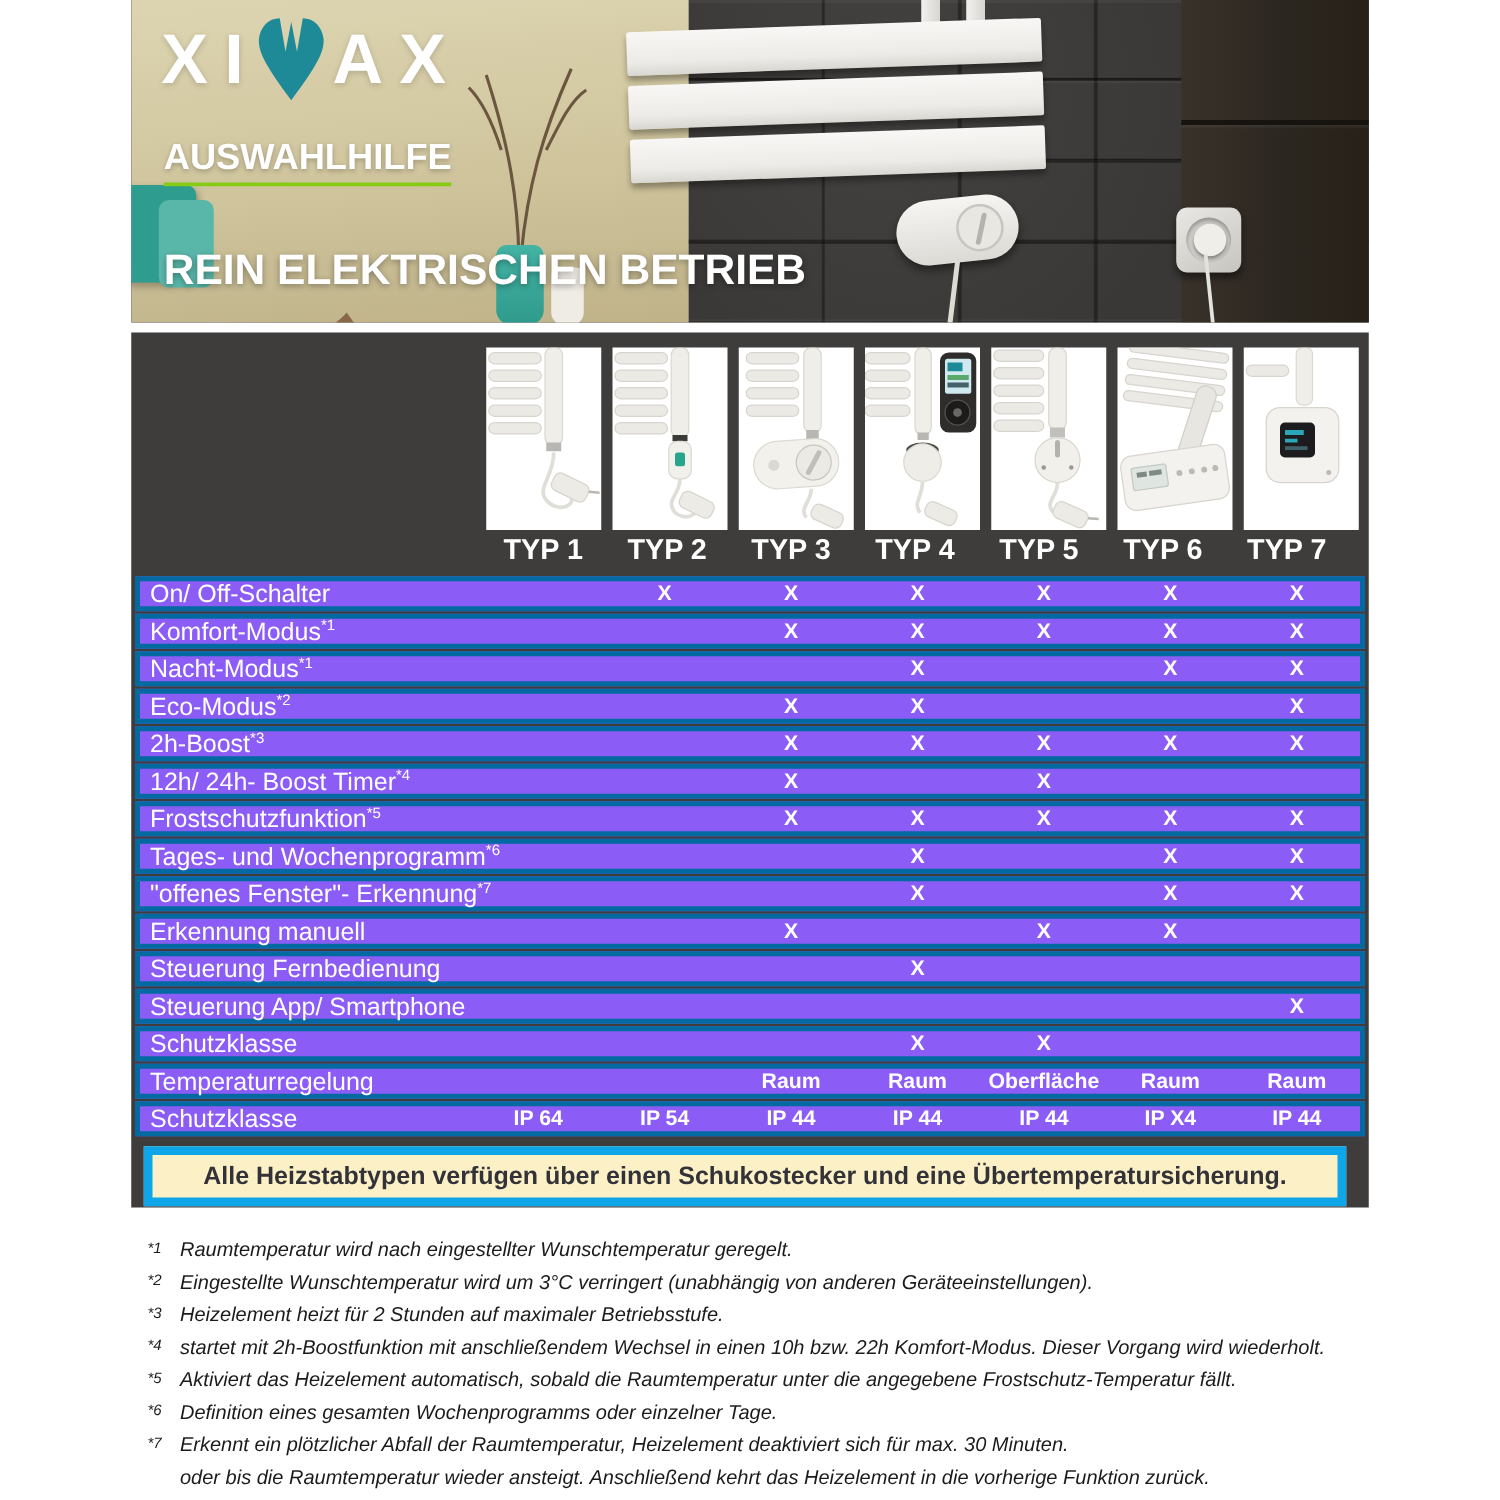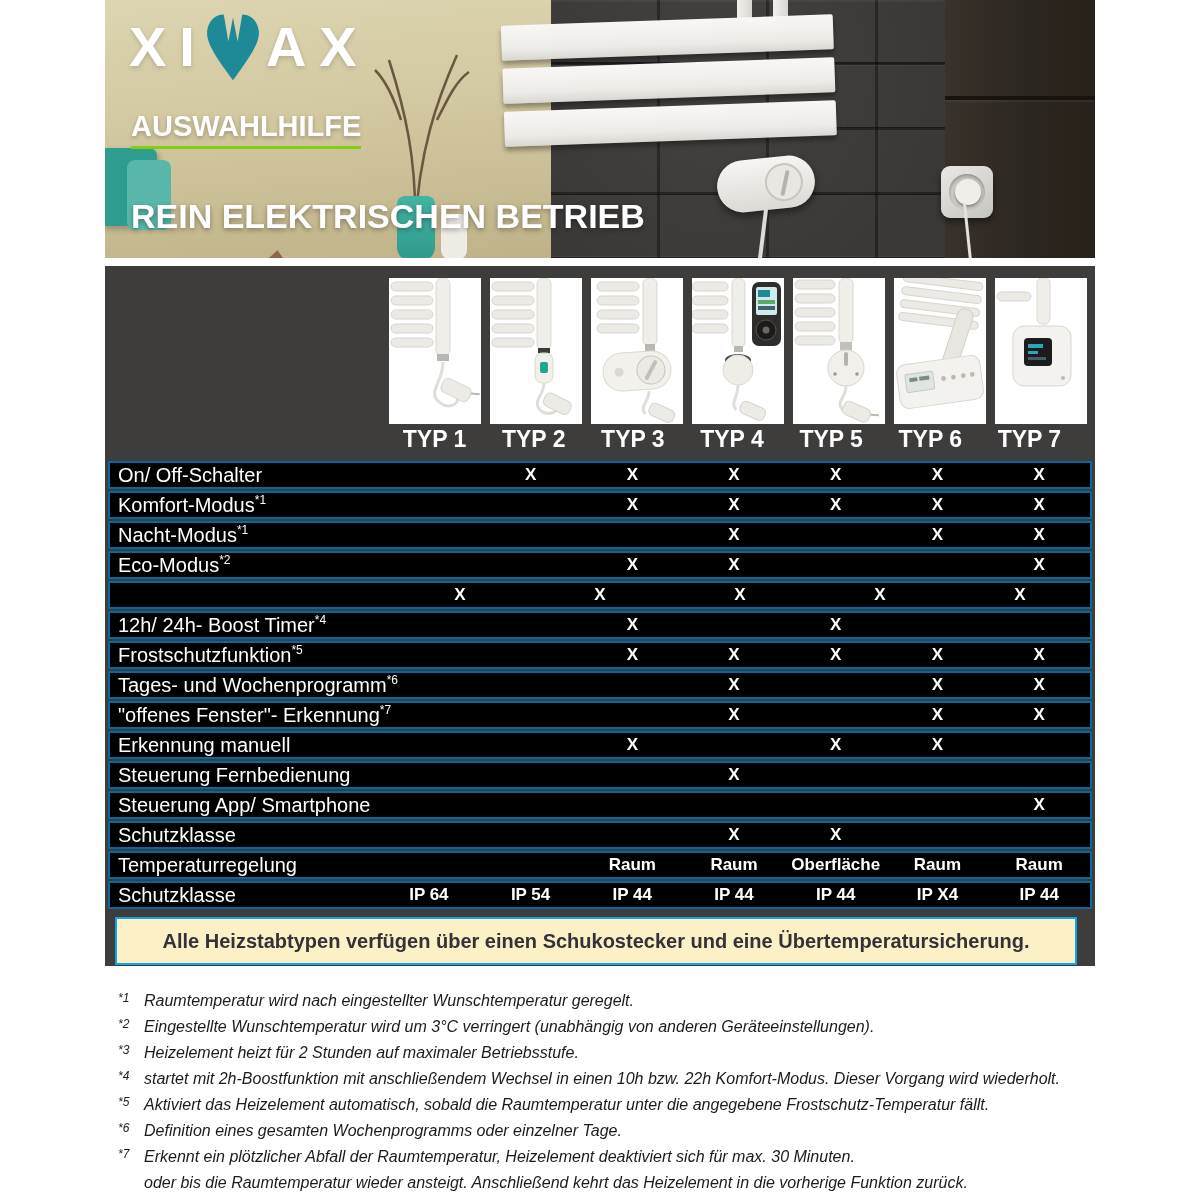--- a/index.html
+++ b/index.html
@@ -56,26 +56,26 @@
   
   .table-block { position:absolute; left:105px; top:266px; width:990px; height:700px; background:#3e3d3c; }
   .img-row { display:flex; padding:12px 4px 0 4px; height:158px; }
   .col-spacer { width:276px; flex:none; }
   .prod-cell { flex:1; display:flex; justify-content:center; }
   .prod-box { width:92px; height:146px; background:#fff; overflow:hidden; }
   .typ-row { display:flex; padding:2px 16px 4px 4px; }
   .typ-label { flex:1; text-align:center; color:#fff; font-size:23px; font-weight:bold; }
 
   .frows { padding:4px 3px 0 3px; }
-  .frow { display:flex; align-items:center; height:28px; margin-bottom:2px; border:2px solid #0369a1; background:#000000;justify-content:space-between; }
+  .frow { display:flex; align-items:center; height:28px; margin-bottom:2px; border:4px solid #0369a1; background:#8b5cf6;justify-content:space-between; }
   .flabel { width:268px; flex:none; padding-left:8px; color:#fff; font-size:20px; white-space:nowrap; }
   .flabel .sup { font-size:12px; vertical-align:super; }
   .fcell { flex:1; text-align:center; color:#fff; font-weight:bold; font-size:17px; }
 
-  .note-bar { margin:8px 18px 0 10px; height:48px; background:#fbf0c6; border:2px solid #0ea5e9;
+  .note-bar { margin:8px 18px 0 10px; height:48px; background:#fbf0c6; border:7px solid #0ea5e9;
     display:flex; align-items:center; justify-content:center; font-weight:bold; font-size:20px; color:#333238;text-align:right; }
 
   
   .footnotes { position:absolute; left:118px; top:990px; width:975px; font-style:italic; color:#1b1b1b; font-size:16px; }
   .fn-line { display:flex; line-height:22px; margin-bottom:4px; }
   .fn-marker { width:26px; flex:none; font-size:12px; position:relative; top:-3px; }
   .fn-text { flex:1; }
 </style>
 </head>
 <body>
@@ -342,20 +342,21 @@
   <div class="fcell"></div>
           <div class="fcell"></div>
           <div class="fcell">X</div>
           <div class="fcell">X</div>
           <div class="fcell"></div>
           <div class="fcell"></div>
           <div class="fcell">X</div>
         </div>
 
   <div class="frow">
+    <div class="flabel"><span class="lbl-text">2h-Boost</span><span class="sup">*3</span></div>
   <div class="fcell"></div>
           <div class="fcell"></div>
           <div class="fcell">X</div>
           <div class="fcell">X</div>
           <div class="fcell">X</div>
           <div class="fcell">X</div>
           <div class="fcell">X</div>
         </div>
 
   <div class="frow">

